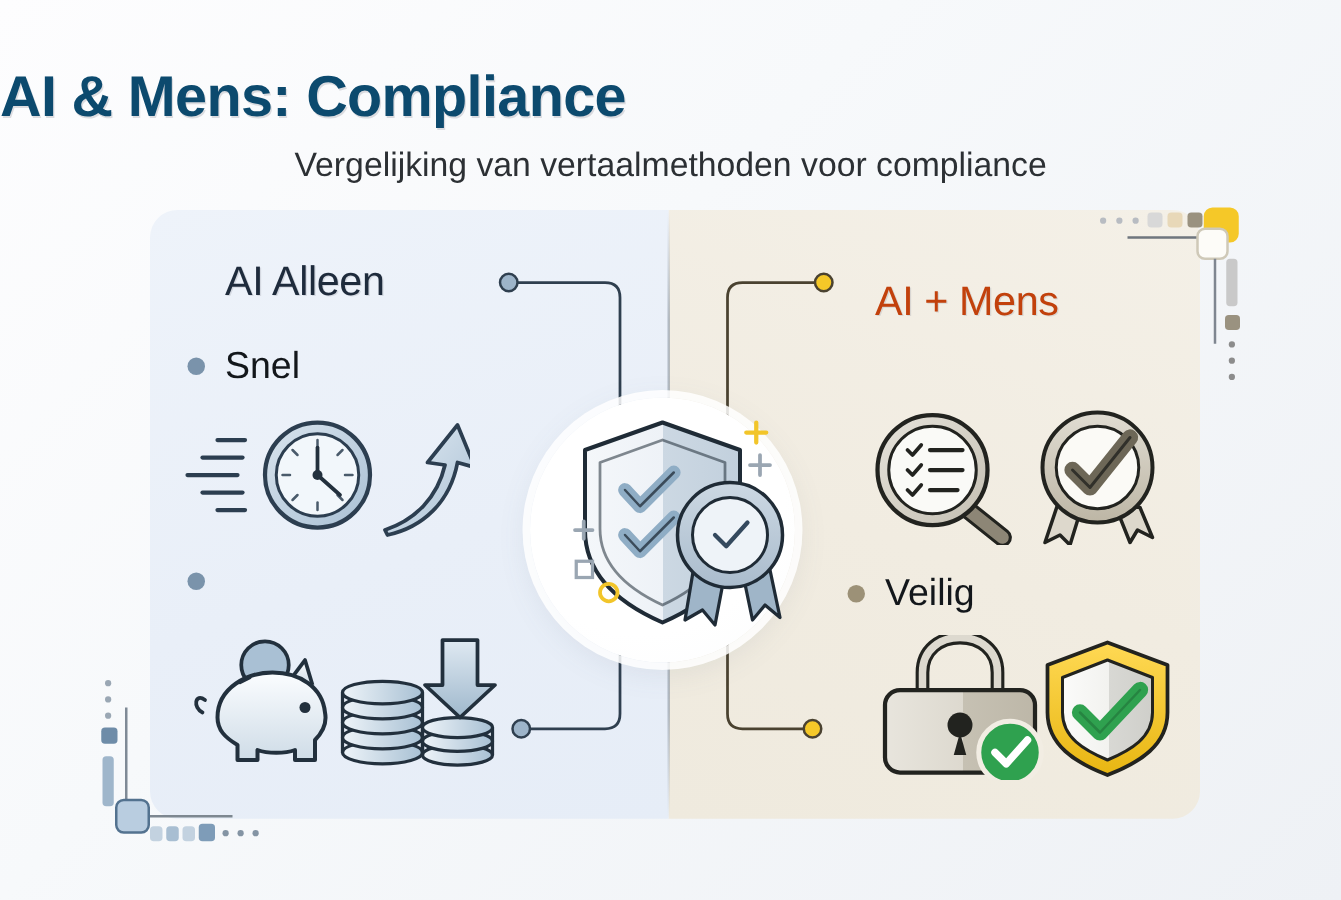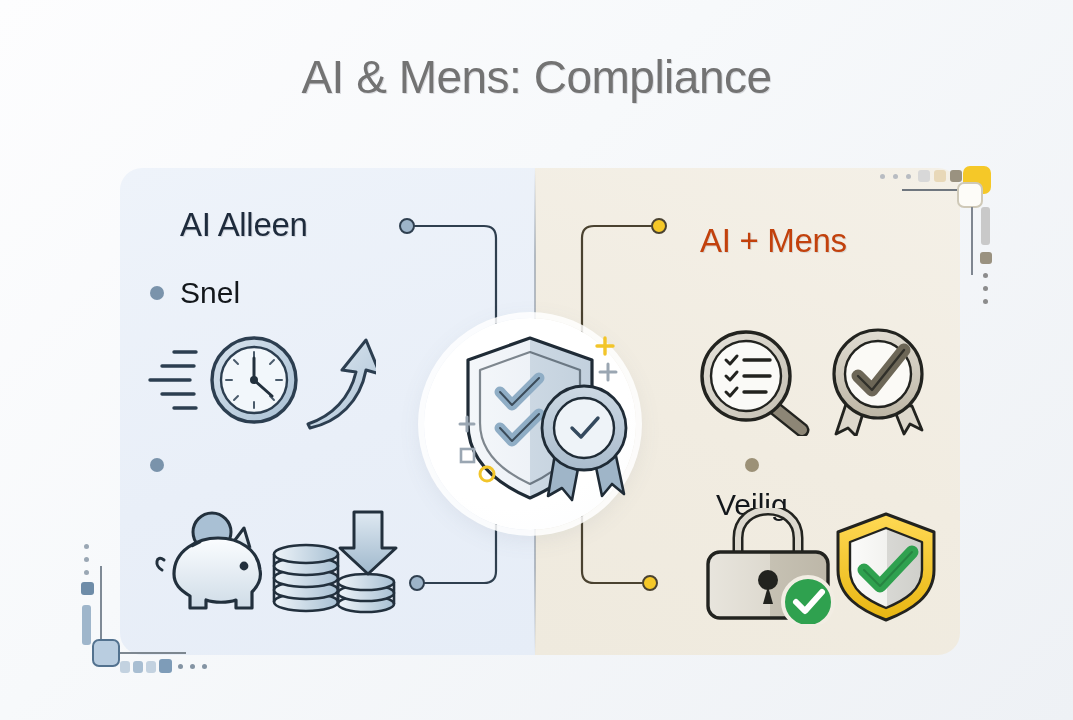--- a/index.html
+++ b/index.html
@@ -6,23 +6,23 @@
   html,body { width:1073px; height:720px; overflow:hidden; }
   body {
     font-family: "Liberation Sans", sans-serif;
     background: linear-gradient(135deg,#fdfdfe 0%,#f7f9fb 40%,#eef1f5 100%);
     position:relative;
   }
   #stage { position:absolute; inset:0; }
 
   
   .title {
-    position:absolute; left:0; right:0; top:50px; text-align:center;
-    font-size:46px; font-weight:400; letter-spacing:-0.5px;
-    color:#737373;
+    position:absolute; left:0; right:0; top:50px; text-align:left;
+    font-size:46px; font-weight:700; letter-spacing:-0.5px;
+    color:#0c4a6e;
     text-shadow:1px 1px 0 rgba(150,150,160,.30);
   }
   .subtitle {
     position:absolute; left:0; right:0; top:117px; text-align:center;
     font-size:27px; font-weight:400; color:#2c3034;
   }
 
   
   .panel { position:absolute; top:168px; height:487px; }
   .panel-left {
@@ -49,21 +49,21 @@
   .col-head.left  { left:180px; top:206px; }
   .col-head.right { left:700px; top:222px; color:#c2410c; }
 
   
   .bullet { position:absolute; display:flex; align-items:center; gap:16px; }
   .bullet .dot { width:14px; height:14px; border-radius:50%; flex:none; }
   .bullet .txt { font-size:30px; color:#13171b; }
   .b-l1 { left:150px; top:276px; }
   .b-l2 { left:150px; top:458px; }
   .b-r1 { left:678px; top:276px; }
-  .b-r2 { left:716px; top:458px;flex-direction:column; }
+  .b-r2 { left:678px; top:458px; }
   .dot-blue { background:#7a93ab; }
   .dot-tan  { background:#9c9177; }
 
   
   .conn { position:absolute; inset:0; pointer-events:none; }
 
   
   .medallion {
     position:absolute; left:424px; top:318px; width:212px; height:212px;
     border-radius:50%;
@@ -89,20 +89,21 @@
 </head>
 <body>
 
 <div id="stage">
 
   <div class="panel panel-left"></div>
   <div class="panel panel-right"></div>
   <div class="divider"></div>
 
   <div class="title">AI &amp; Mens: Compliance</div>
+  <div class="subtitle">Vergelijking van vertaalmethoden voor compliance</div>
 
   <div class="col-head left">AI Alleen</div>
   <div class="col-head right">AI + Mens</div>
 
   <div class="bullet b-l1">
     <span class="dot dot-blue"></span>
     <span class="txt">Snel</span>
   </div>
   <div class="bullet b-l2">
     <span class="dot dot-blue"></span>

